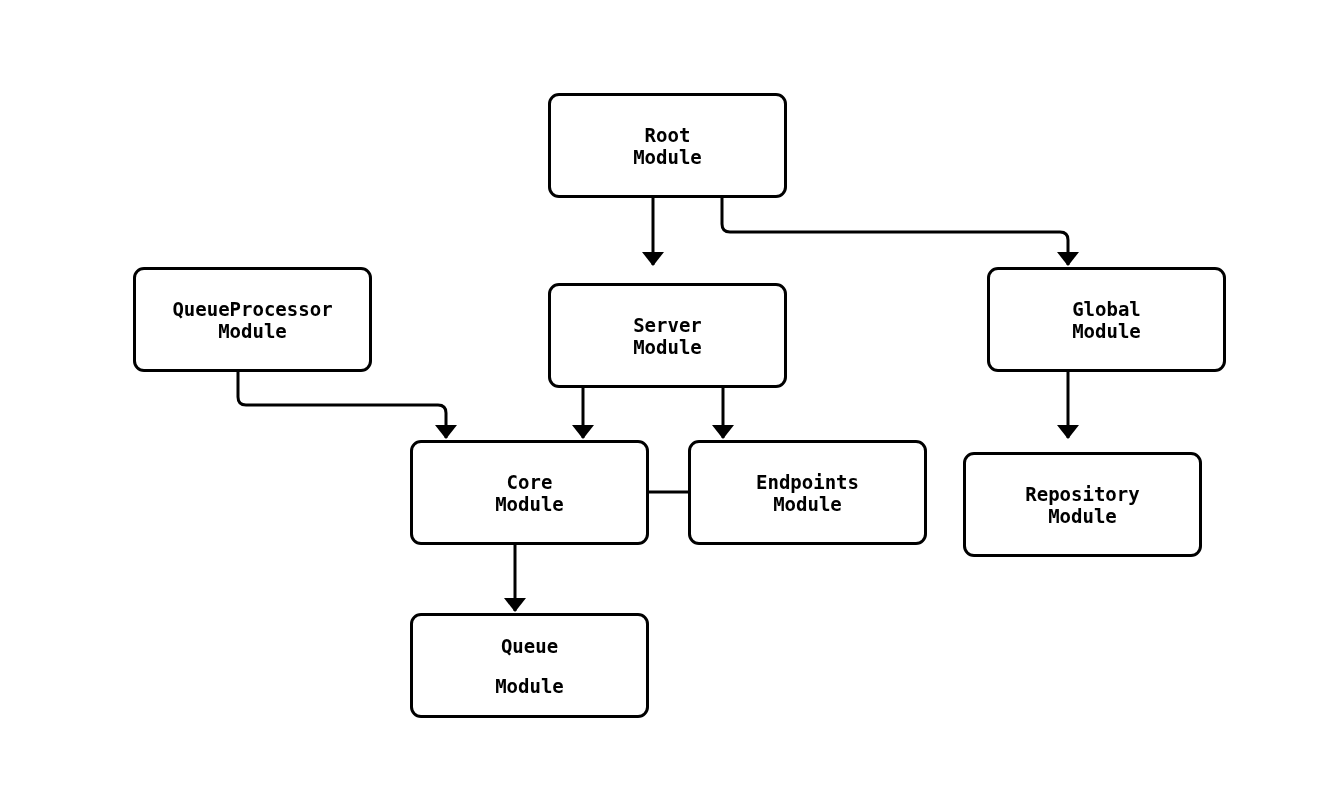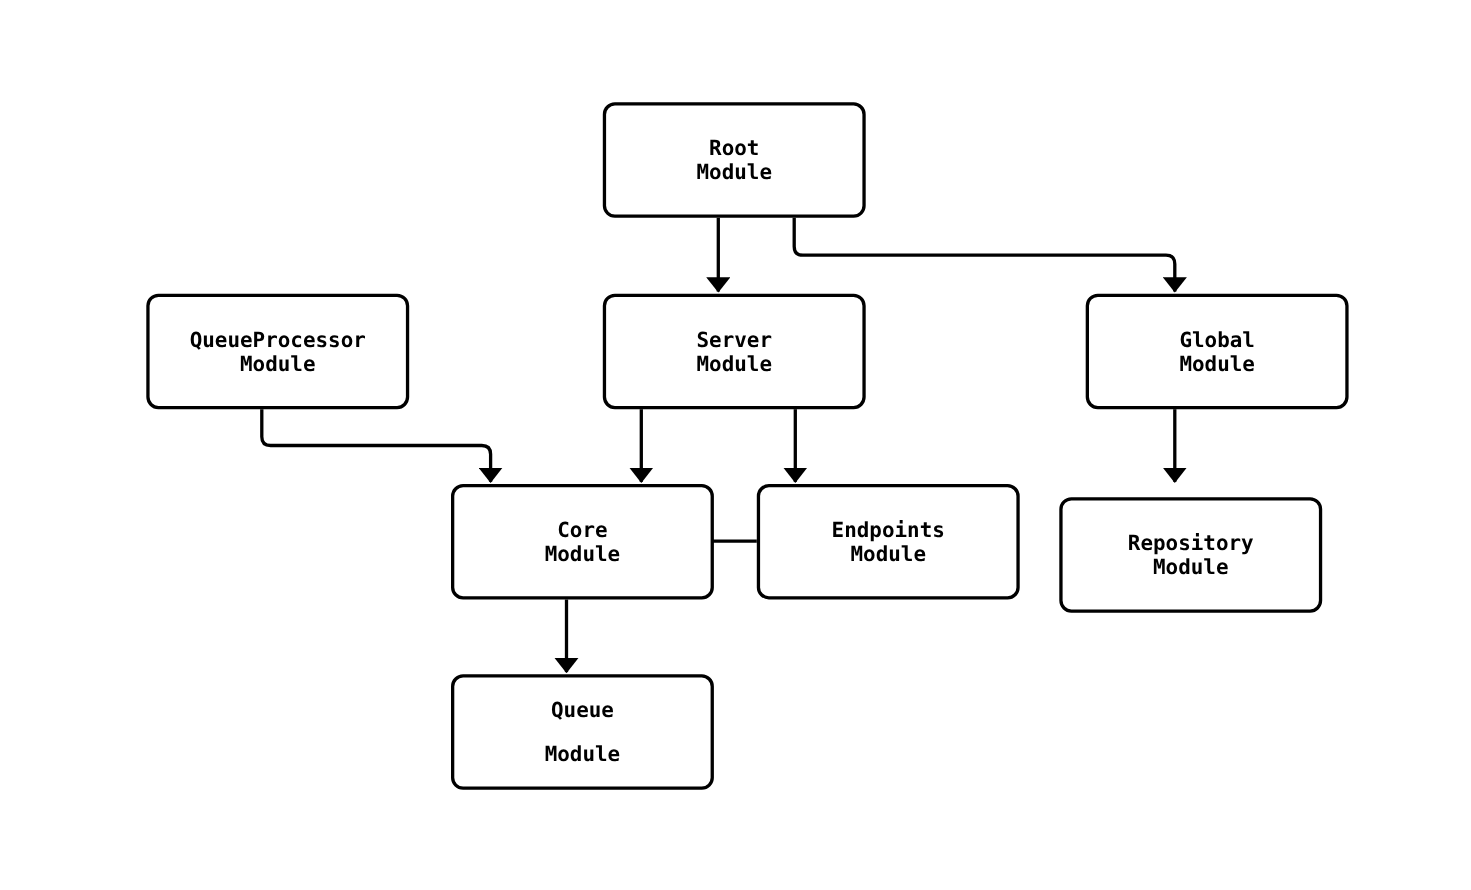--- a/index.html
+++ b/index.html
@@ -47,21 +47,21 @@
     align-items: center;
     justify-content: center;
     text-align: center;
     font-size: 19px;
     font-weight: bold;
     line-height: 22px;
     color: var(--text-color);
   }
   .node-root            { left: 548px; top: 93px;  }
   .node-queue-processor { left: 133px; top: 267px; justify-content: center; }
-  .node-server          { left: 548px; top: 267px; }
+  .node-server          { left: 548px; top: 283px; }
   .node-global          { left: 987px; top: 267px; }
   .node-core            { left: 410px; top: 440px; }
   .node-endpoints       { left: 688px; top: 440px; }
   .node-repository      { left: 963px; top: 452px; }
   .node-queue           { left: 410px; top: 613px; gap: 18px; }
 </style>
 </head>
 <body>
 
 <div class="canvas">

